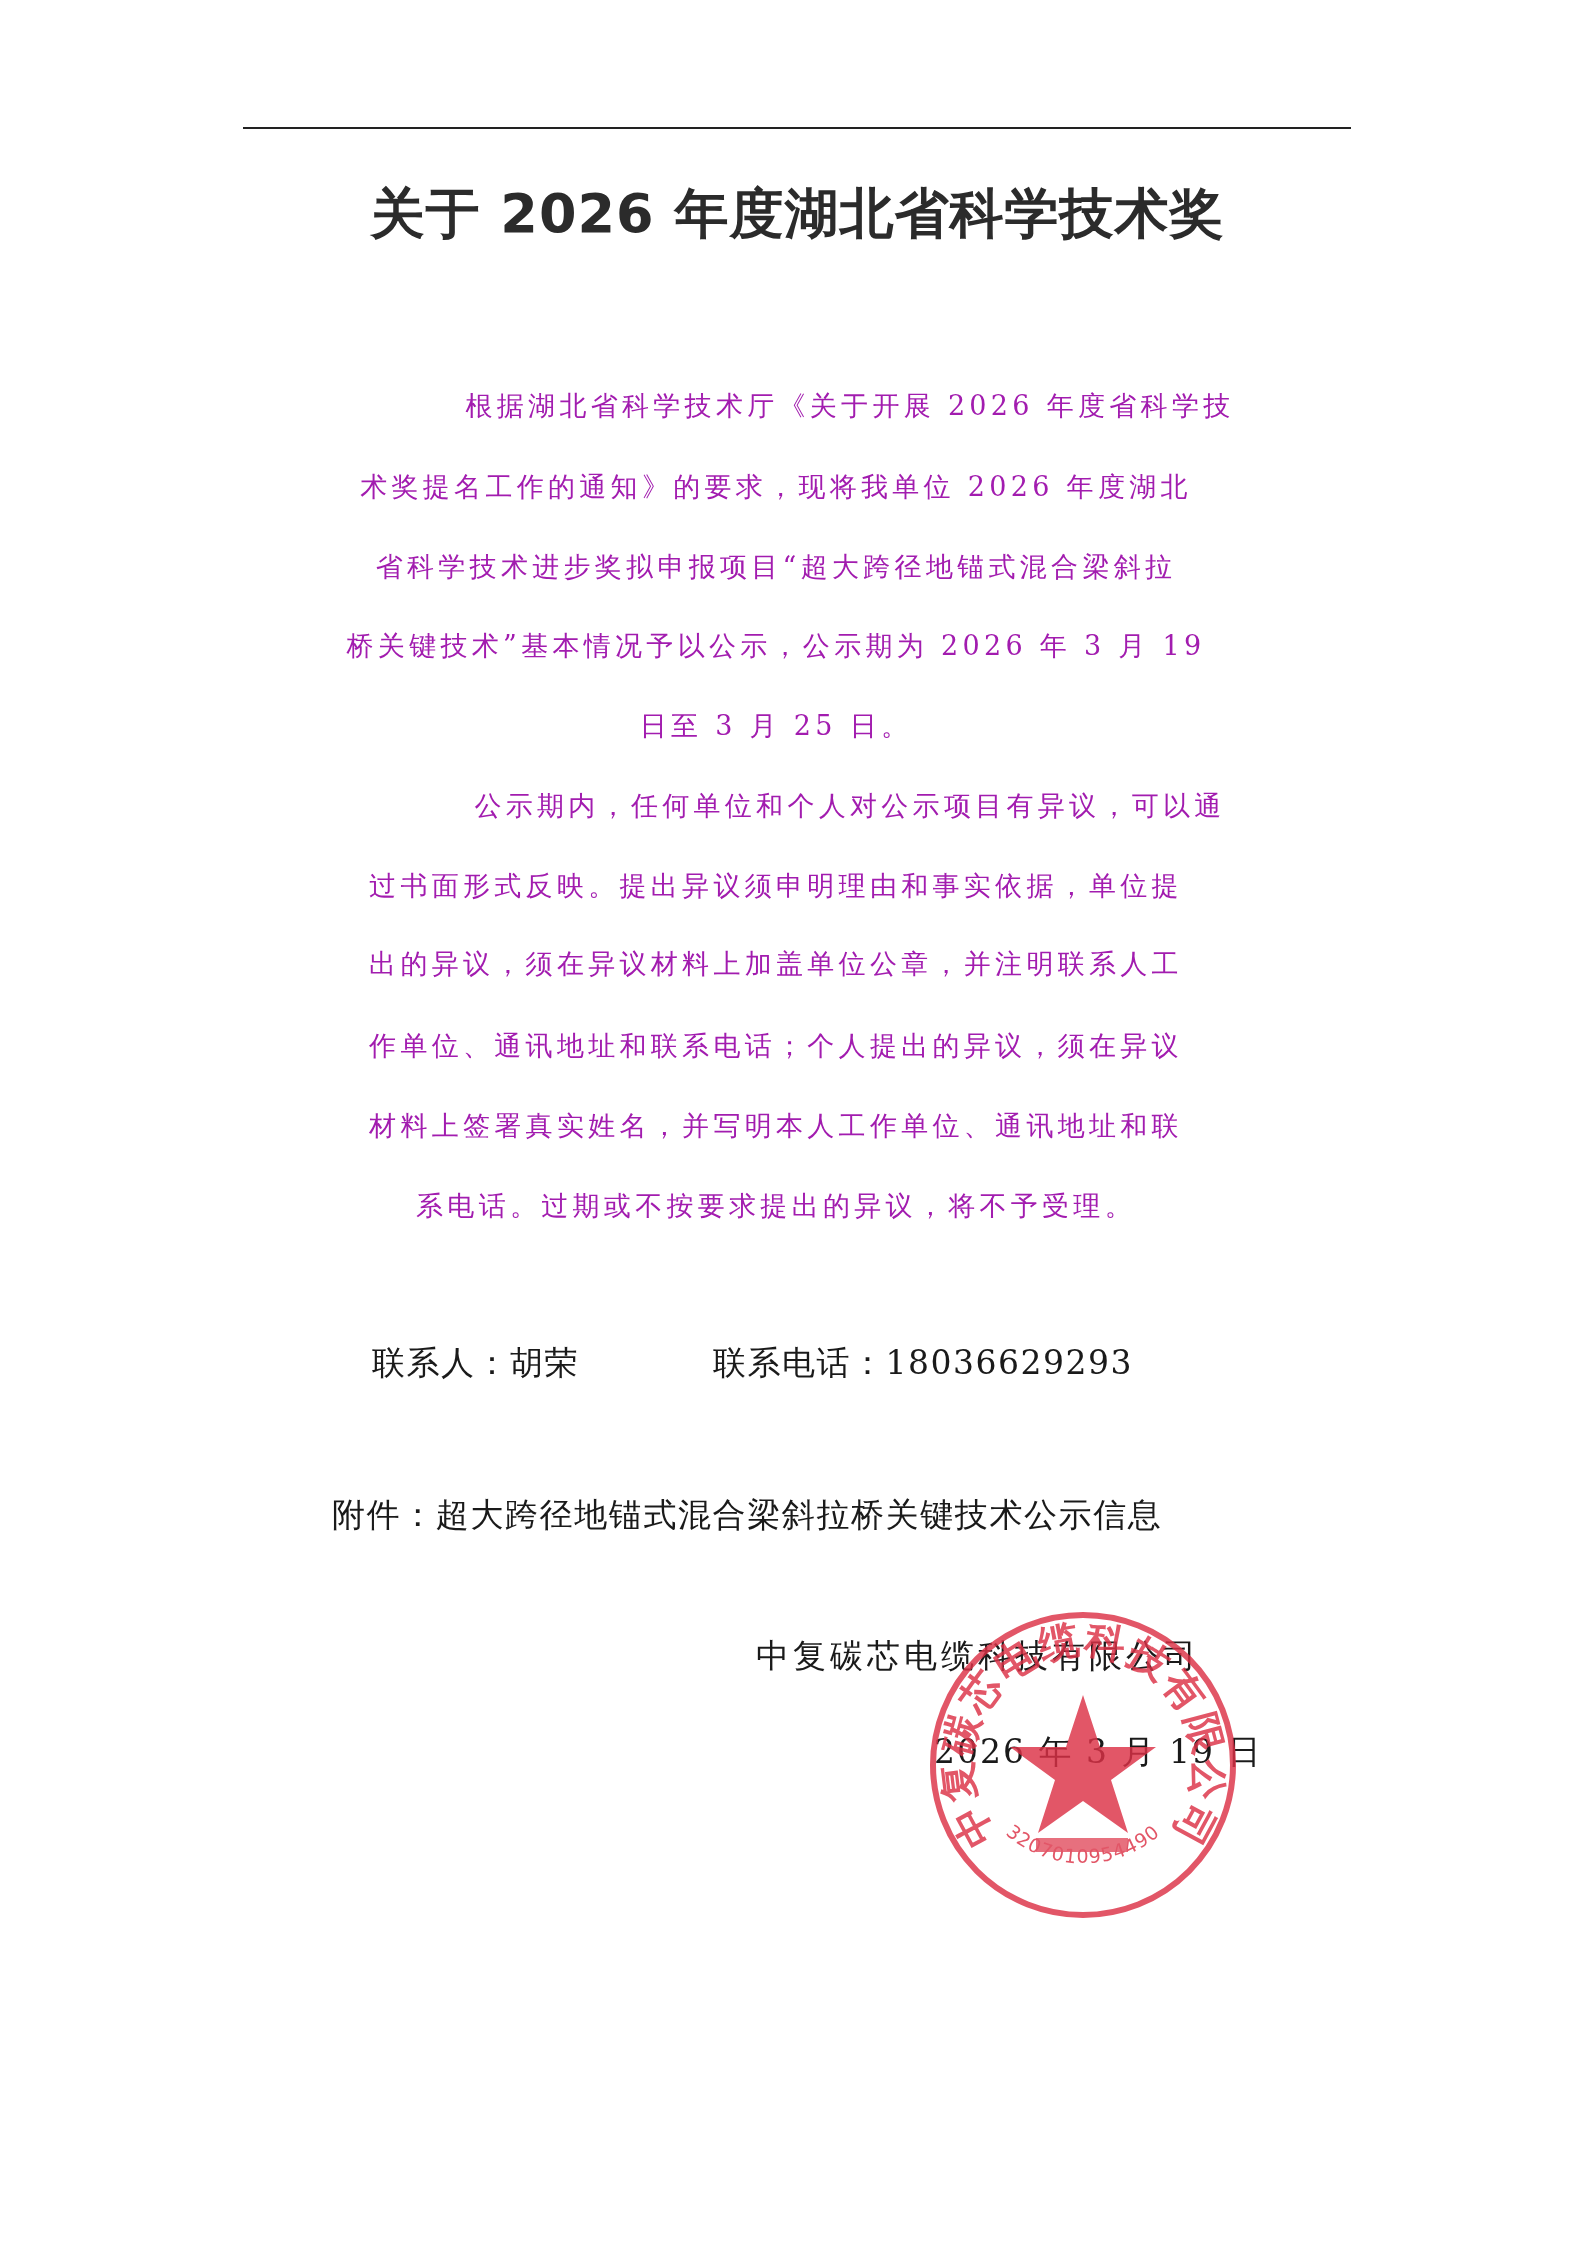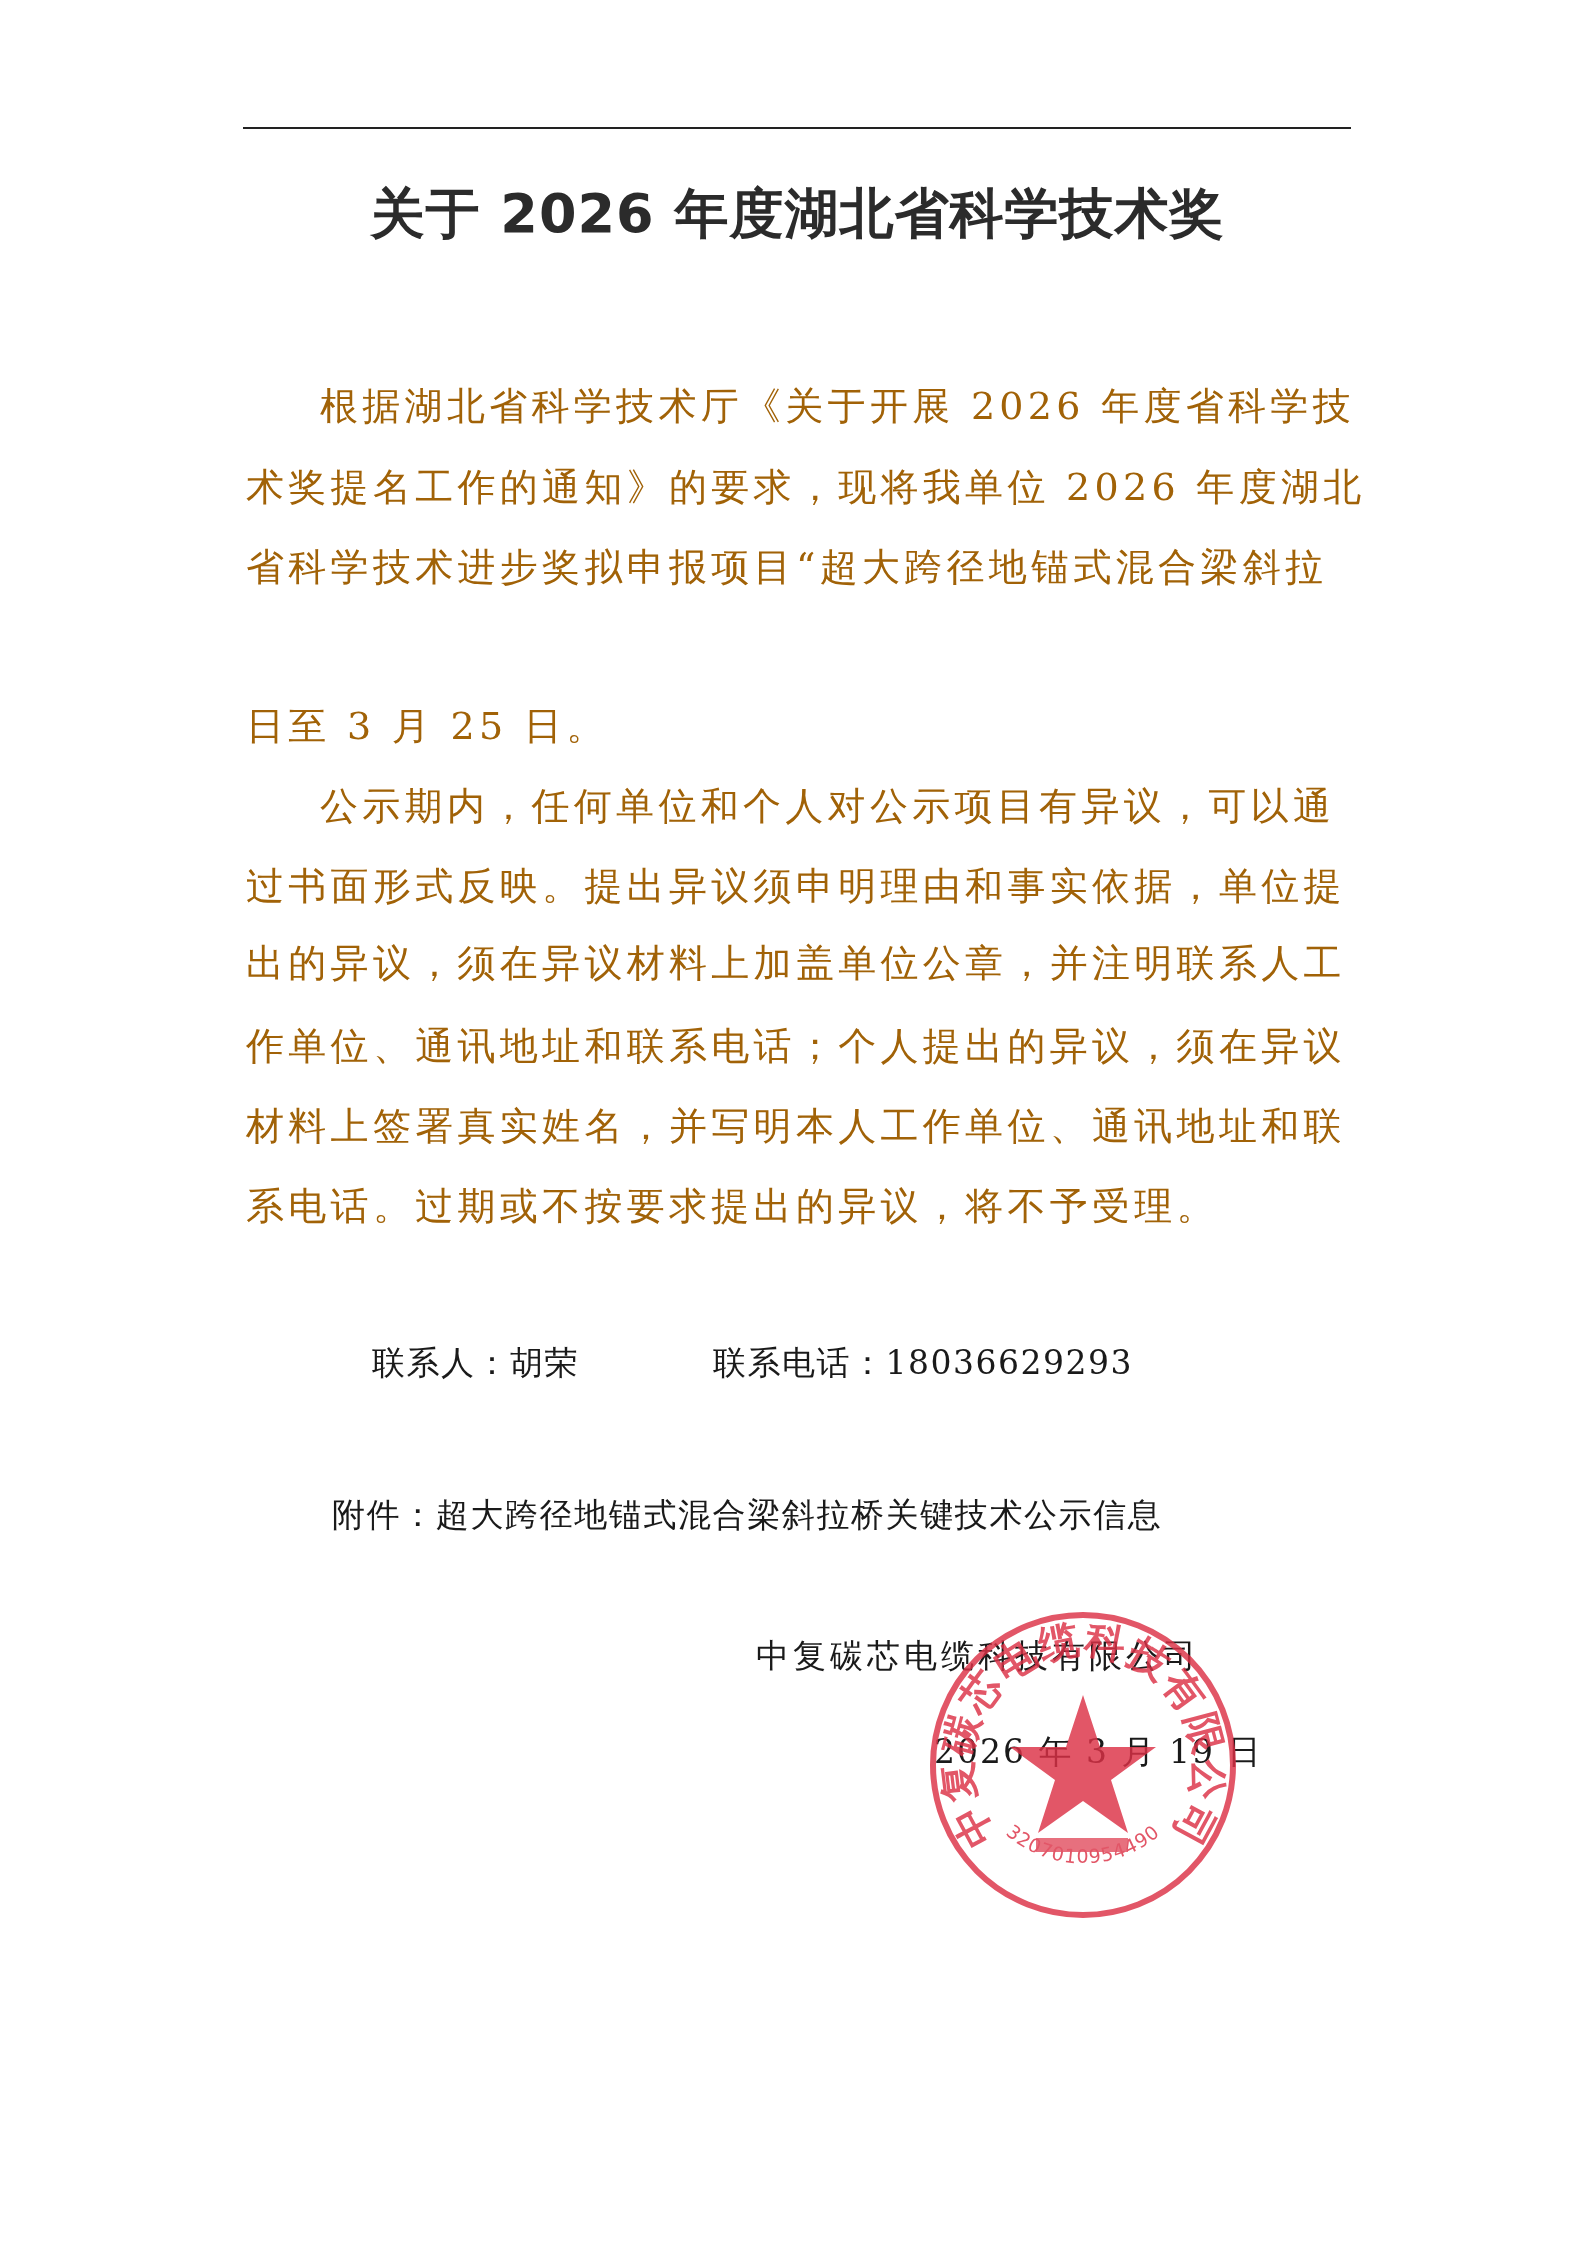--- a/index.html
+++ b/index.html
@@ -5,41 +5,42 @@
     html, body { margin: 0; padding: 0; background: #ffffff; }
     body { width: 1587px; height: 2243px; position: relative; overflow: hidden;
            font-family: "DejaVu Serif", "Liberation Serif", serif; color: #1a1a1a; }
     .page { position: absolute; left: 4px; top: 0; width: 1587px; height: 2243px; background: #fff; }
     .rule { position: absolute; left: 239px; top: 127px; width: 1108px; height: 2px; background: #222; }
     .title { position: absolute; left: 0; width: 1587px; text-align: center;
              font-family: "DejaVu Sans", "Liberation Sans", sans-serif; font-weight: bold;
              font-size: 54px; line-height: 60px; color: #2b2b2b; letter-spacing: 1px; }
     .title.l1 { top: 184px; left: -0px; }
     .title.l2 { top: 266px; }
-    .body-line { position: absolute; left: 242px; width: 1060px; font-size: 38px; line-height: 40px;
-                 white-space: nowrap; letter-spacing: 4.3px; color: #a16207; }
+    .body-line { position: absolute; left: 242px; width: 1060px; font-size: 27px; line-height: 40px;
+                 white-space: nowrap; letter-spacing: 4.3px; color: #a21caf; text-align: center; }
     .indent { padding-left: 74px; }
     .contact { position: absolute; left: 328px; font-size: 33px; line-height: 40px; white-space: nowrap; letter-spacing: 1.5px; }
     .attach { position: absolute; left: 328px; font-size: 33px; line-height: 40px; white-space: nowrap; letter-spacing: 1.6px; }
     .sig { position: absolute; font-size: 33px; line-height: 40px; white-space: nowrap; letter-spacing: 4px; z-index: 1; }
     .seal { position: absolute; left: 924px; top: 1610px; width: 310px; height: 310px; z-index: 2; opacity: 0.82; }
     .seal svg { width: 310px; height: 310px; display: block; }
   </style>
 </head>
 <body>
 
 <div class="page">
 
   <div class="rule"></div>
 
   <div class="title l1">关于 2026 年度湖北省科学技术奖</div>
 
   <div class="body-line indent" style="top:386px;">根据湖北省科学技术厅《关于开展 2026 年度省科学技</div>
   <div class="body-line" style="top:467px;">术奖提名工作的通知》的要求，现将我单位 2026 年度湖北</div>
   <div class="body-line" style="top:547px;">省科学技术进步奖拟申报项目“超大跨径地锚式混合梁斜拉</div>
+  <div class="body-line" style="top:626px;">桥关键技术”基本情况予以公示，公示期为 2026 年 3 月 19</div>
   <div class="body-line" style="top:706px;">日至 3 月 25 日。</div>
 
   <div class="body-line indent" style="top:786px;">公示期内，任何单位和个人对公示项目有异议，可以通</div>
   <div class="body-line" style="top:866px;">过书面形式反映。提出异议须申明理由和事实依据，单位提</div>
   <div class="body-line" style="top:946px;font-family:Liberation Mono, monospace;">出的异议，须在异议材料上加盖单位公章，并注明联系人工</div>
   <div class="body-line" style="top:1026px;">作单位、通讯地址和联系电话；个人提出的异议，须在异议</div>
   <div class="body-line" style="top:1106px;">材料上签署真实姓名，并写明本人工作单位、通讯地址和联</div>
   <div class="body-line" style="top:1186px;">系电话。过期或不按要求提出的异议，将不予受理。</div>
 
   <div class="contact" style="top:1343px;margin-left:40px;">

